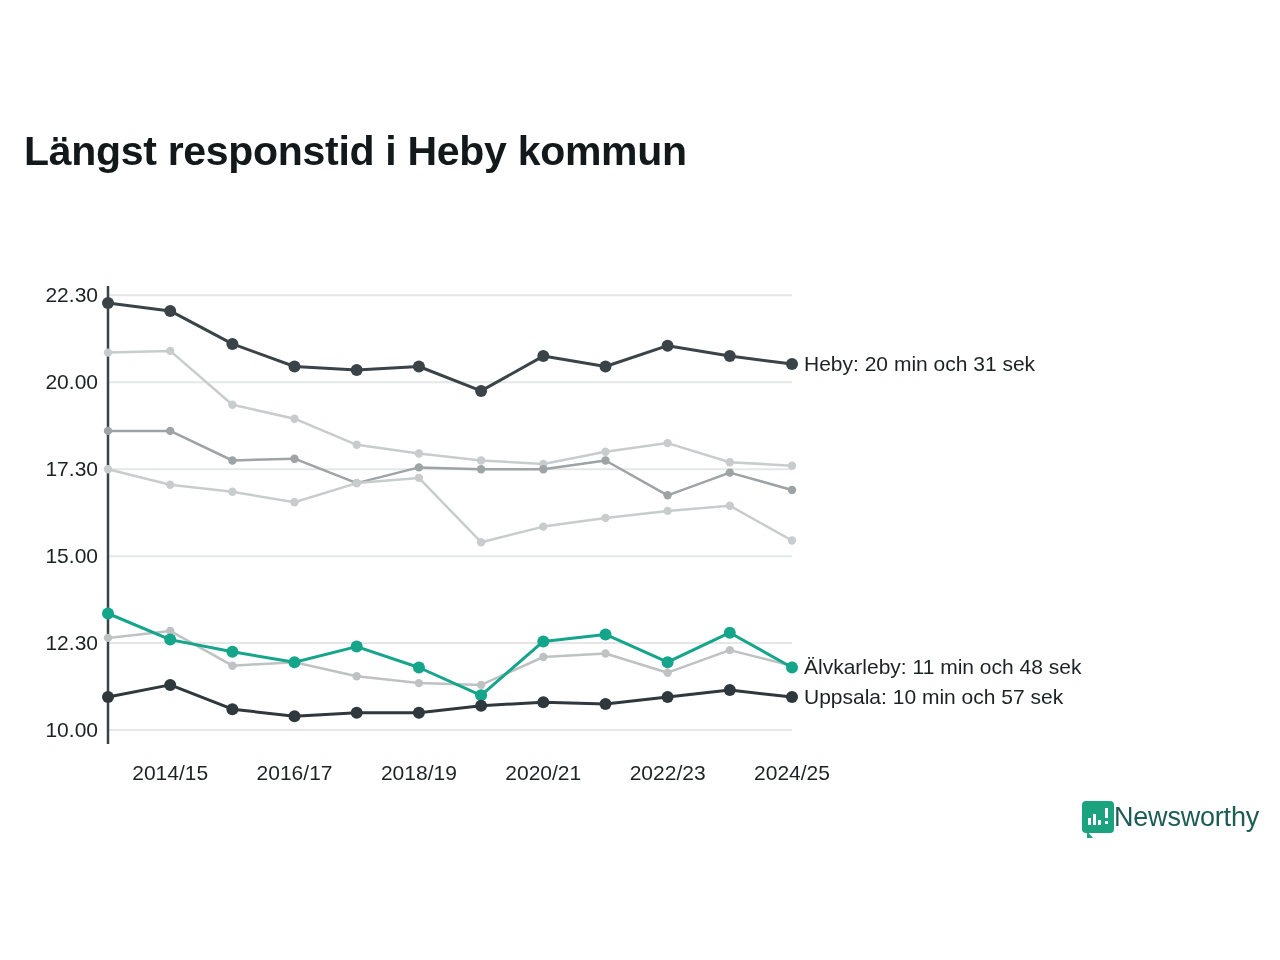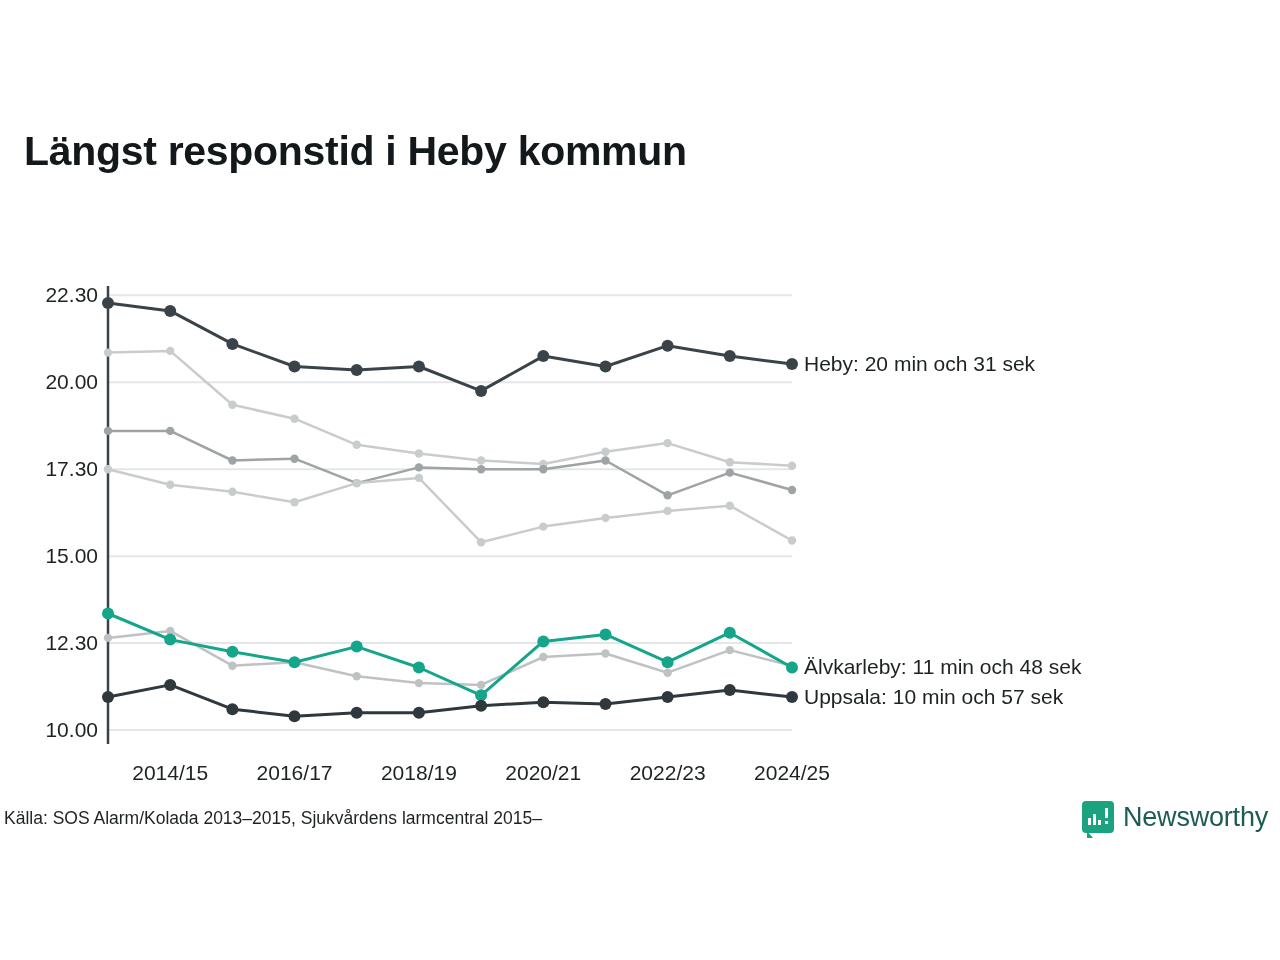--- a/index.html
+++ b/index.html
@@ -55,21 +55,20 @@
     color: #1d2223;
     white-space: nowrap;
   }
   .brand {
     position: absolute;
     left: 1082px;
     top: 797px;
     height: 40px;
     display: flex;
     align-items: center;
-    gap: 9px;
   }
   .brand-mark {
     width: 32px;
     height: 32px;
     border-radius: 4px;
     background: #1ba37f;
     position: relative;
     display: inline-block;
   }
   .brand-mark .bars {
@@ -246,21 +245,20 @@
         <circle cx="605.5" cy="442.0" r="6" fill="#2f383c"></circle>
         <circle cx="667.6" cy="435.0" r="6" fill="#2f383c"></circle>
         <circle cx="729.8" cy="428.1" r="6" fill="#2f383c"></circle>
         <circle cx="792.0" cy="435.0" r="6" fill="#2f383c"></circle>
         <text x="804" y="109.10114942528736" text-anchor="start" class="serieslabel">Heby: 20 min och 31 sek</text>
         <text x="804" y="412.463601532567" text-anchor="start" class="serieslabel">Älvkarleby: 11 min och 48 sek</text>
         <text x="804" y="442.0344827586207" text-anchor="start" class="serieslabel">Uppsala: 10 min och 57 sek</text>
       </svg>
   </div>
 
-  <div class="source">Källa: SOS Alarm/Kolada 2013–2015, Sjukvårdens larmcentral 2015–</div>
 
   <div class="brand">
     <span class="brand-mark">
       <span class="bars">
           <i></i>
           <i></i>
           <i></i>
         </span>
       <span class="dot"></span>
       <span class="dot2"></span>

